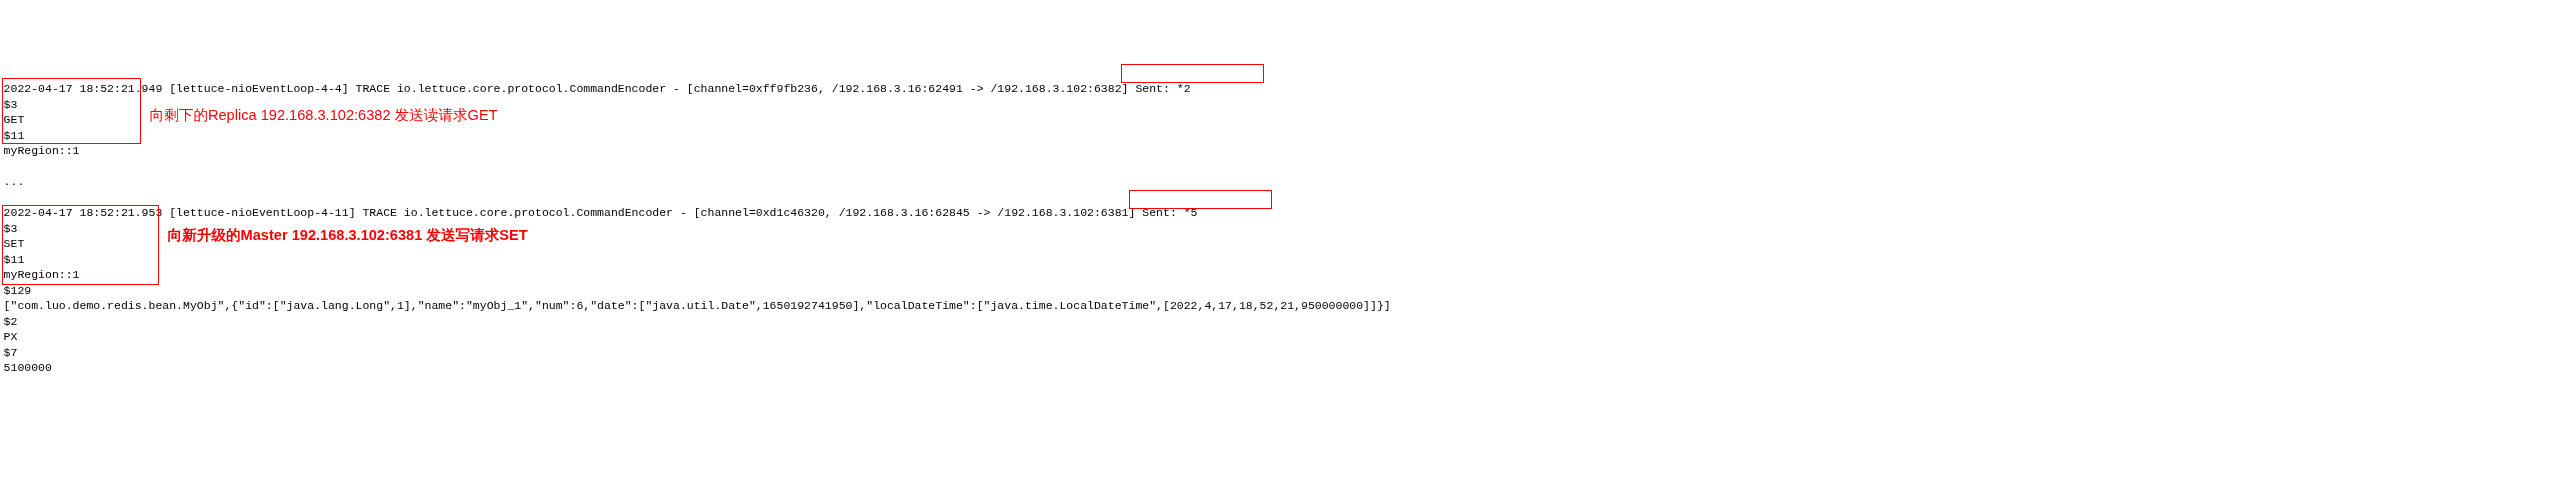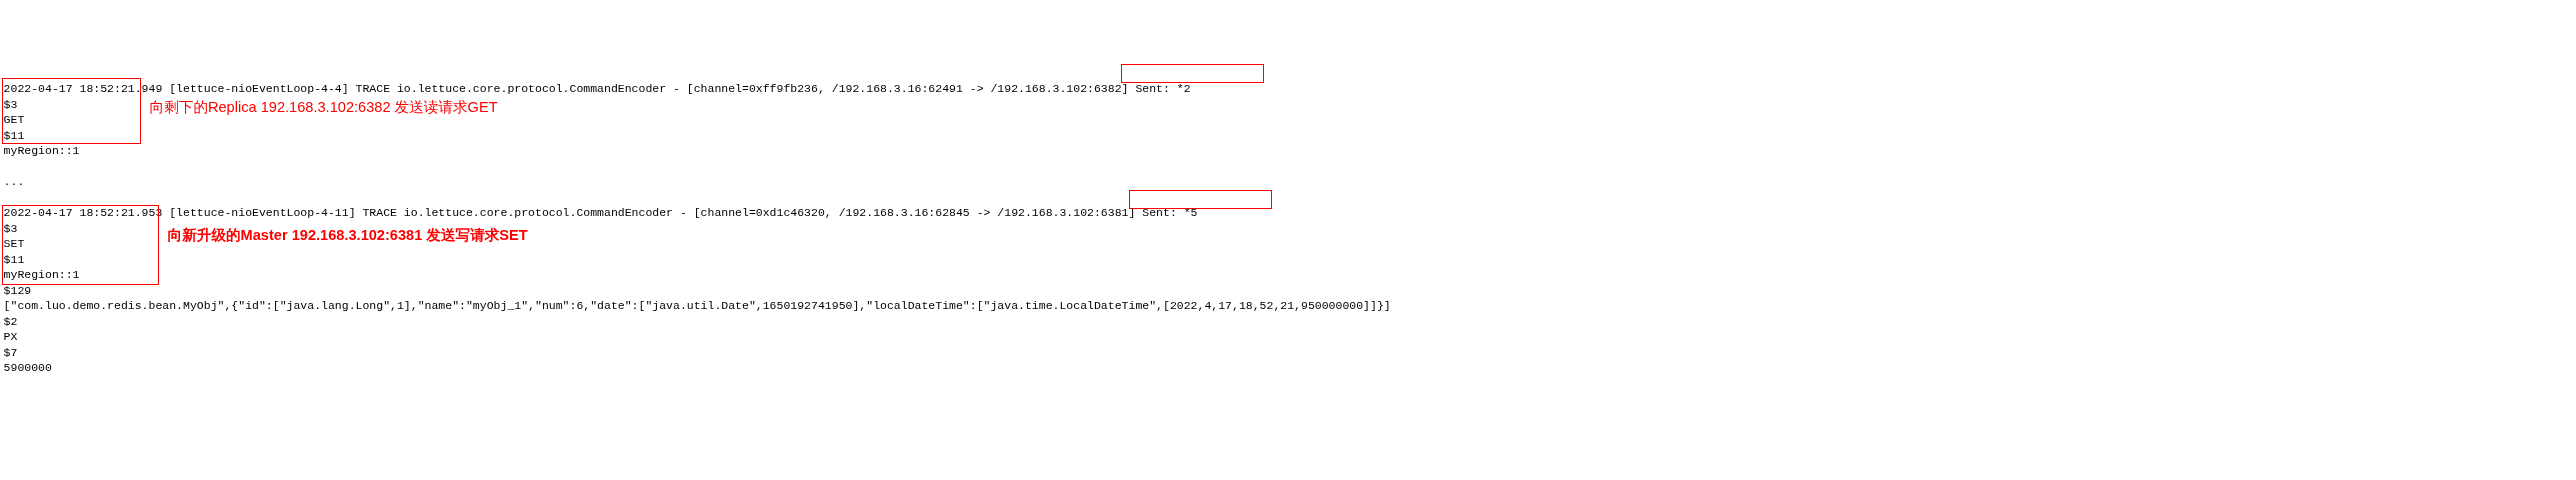--- a/index.html
+++ b/index.html
@@ -50,23 +50,23 @@
 <span class="trace-text">2022-04-17 18:52:21.953 [lettuce-nioEventLoop-4-11] TRACE io.lettuce.core.protocol.CommandEncoder - [channel=0xd1c46320, /192.168.3.16:62845 -&gt; /192.168.3.102:6381] Sent: *5</span>
 <span class="trace-text">$3</span>
 <span class="trace-text">SET</span>
 <span class="trace-text">$11</span>
 <span class="trace-text">myRegion::1</span>
 <span class="trace-text">$129</span>
 <span class="trace-text">["com.luo.demo.redis.bean.MyObj",{"id":["java.lang.Long",1],"name":"myObj_1","num":6,"date":["java.util.Date",1650192741950],"localDateTime":["java.time.LocalDateTime",[2022,4,17,18,52,21,950000000]]}]</span>
 <span class="trace-text">$2</span>
 <span class="trace-text">PX</span>
 <span class="trace-text">$7</span>
-<span class="trace-text">5900000</span>
+<span class="trace-text">5100000</span>
 
-<div class="annotation" style="left:146px; top:32px;">向剩下的Replica 192.168.3.102:6382 发送读请求GET</div>
+<div class="annotation" style="left:146px; top:40px;">向剩下的Replica 192.168.3.102:6382 发送读请求GET</div>
 <div class="annotation" style="left:164px; top:160px;font-weight:bold;">向新升级的Master 192.168.3.102:6381 发送写请求SET</div>
 
 <div class="red-box" style="left:-1.8px; top:12.8px; width:137px; height:64px;"></div>
 <div class="red-box" style="left:1117px; top:-1.8px; width:141px; height:17.3px;"></div>
 
 <div class="red-box" style="left:-1.8px; top:139px; width:155px; height:78px;"></div>
 <div class="red-box" style="left:1125px; top:124px; width:141px; height:17.3px;"></div>
 
 
 </div>

